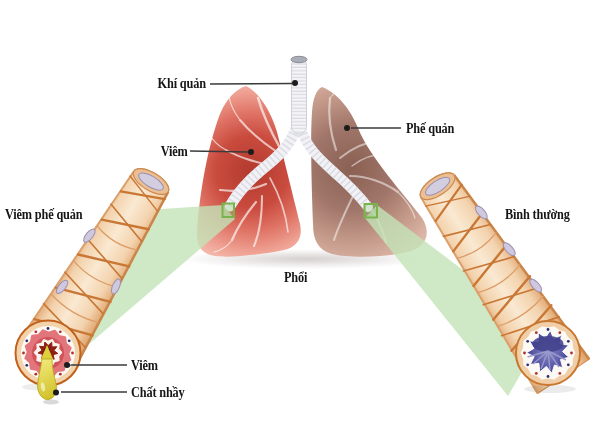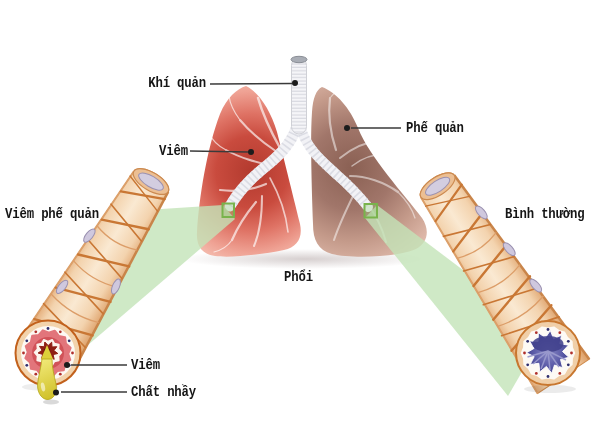--- a/index.html
+++ b/index.html
@@ -1,17 +1,17 @@
 <!DOCTYPE html>
 <html><head>
 <meta charset="utf-8">
 <style>
   html,body{margin:0;padding:0;background:#fff;}
   #stage{position:relative;width:600px;height:444px;background:#ffffff;overflow:hidden;
-         font-family:Liberation Mono, monospace;}
+         font-family:Liberation Serif, serif;}
   #art{position:absolute;left:0;top:0;}
   .lbl{position:absolute;font-weight:700;font-size:14.5px;line-height:18px;color:#161616;
        letter-spacing:-0.2px;white-space:nowrap;transform:scaleX(.85);transform-origin:left center;}
   .lbl.r{text-align:right;transform-origin:right center;}
 </style>
 </head>
 <body>
 
 <div id="stage">
 

